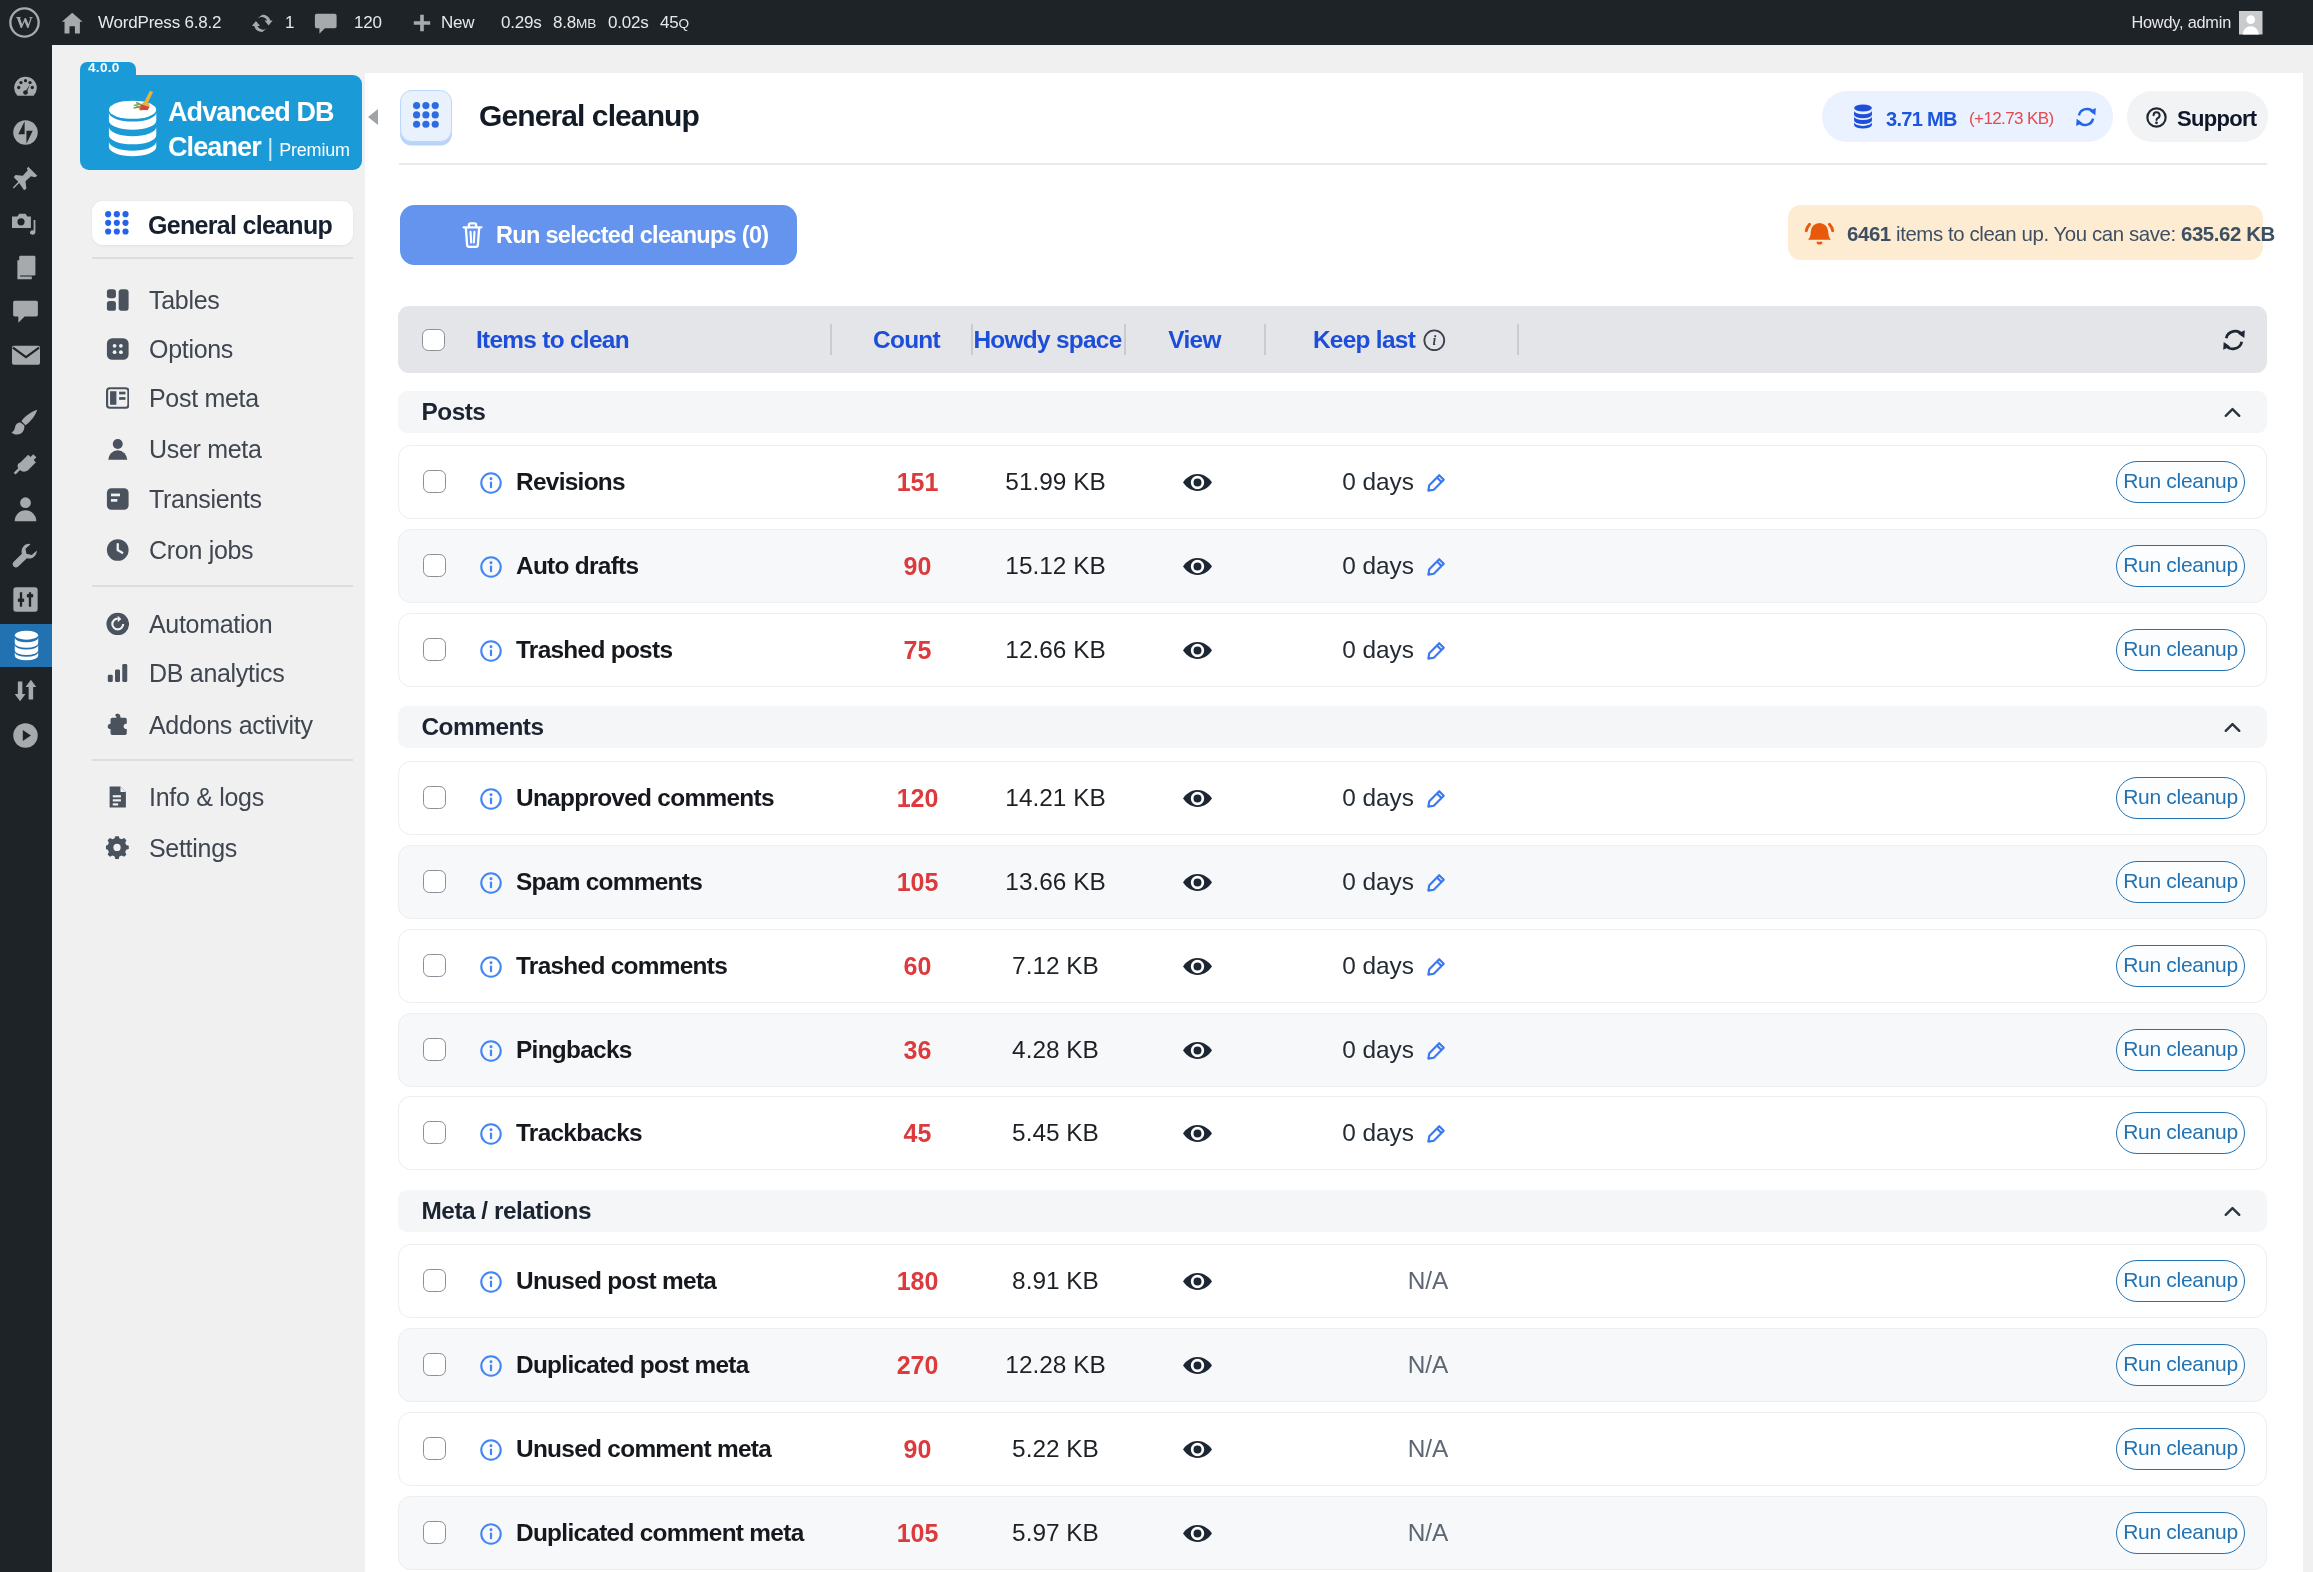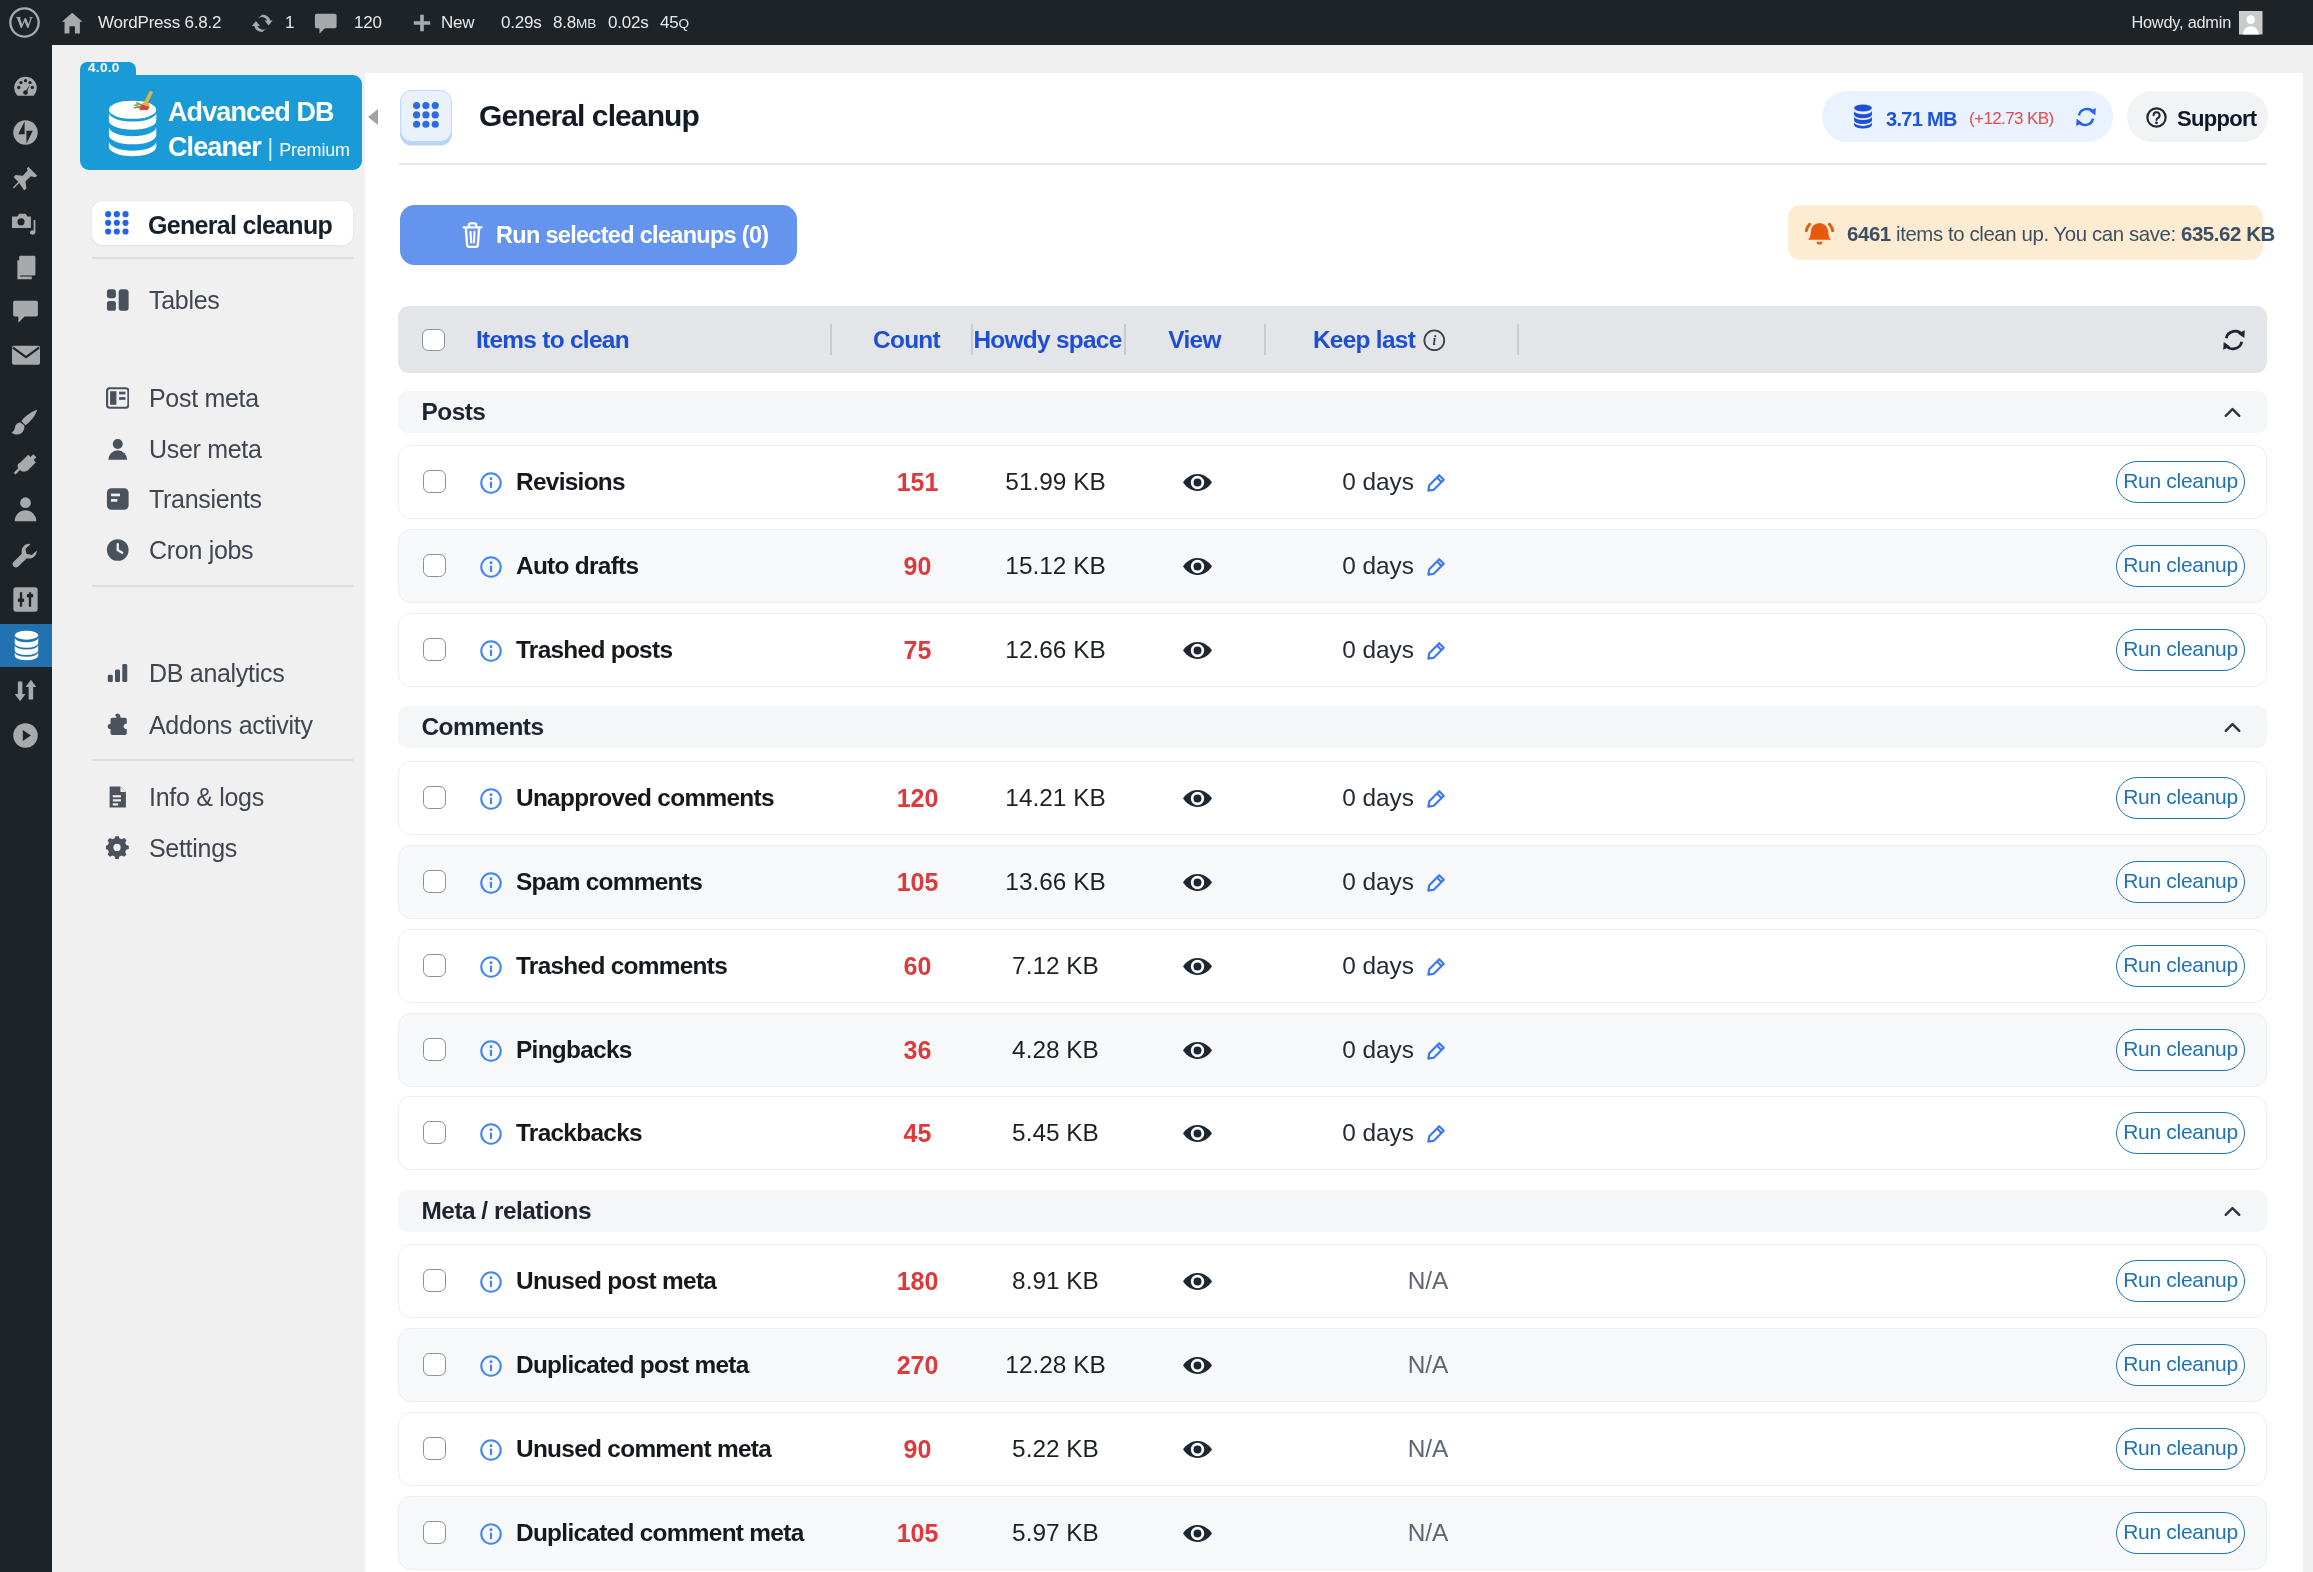--- a/index.html
+++ b/index.html
@@ -165,20 +165,30 @@
 <div class="abs" style="left:96px;top:166px;font-size:25px;font-weight:bold;color:#16202e;letter-spacing:-0.7px;white-space:nowrap;">General cleanup</div>
 <div class="pdiv" style="top:212px;"></div>
 <div class="menuitem" style="top:229px;">
       <svg width="23.5" height="23.5" viewBox="0 0 26 26" style="position:absolute;left:13.6px;top:50%;transform:translateY(-50%);">
         <rect x="1" y="1" width="10" height="10" rx="3" fill="#4a525e"></rect>
         <rect x="14" y="1" width="11" height="24" rx="3.5" fill="#4a525e"></rect>
         <rect x="1" y="14" width="10" height="11" rx="3" fill="#4a525e"></rect>
       </svg>
       <span class="txt">Tables</span>
     </div>
+<div class="menuitem" style="top:278px;">
+      <svg width="23.5" height="23.5" viewBox="0 0 26 26" style="position:absolute;left:13.6px;top:50%;transform:translateY(-50%);">
+        <rect x="1" y="1" width="24" height="24" rx="6" fill="#4a525e"></rect>
+        <circle cx="9.5" cy="9.5" r="2.1" fill="#f0f0f1"></circle>
+        <circle cx="16.5" cy="9.5" r="2.1" fill="#f0f0f1"></circle>
+        <circle cx="9.5" cy="16.5" r="2.1" fill="#f0f0f1"></circle>
+        <circle cx="16.5" cy="16.5" r="2.1" fill="#f0f0f1"></circle>
+      </svg>
+      <span class="txt">Options</span>
+    </div>
 <div class="menuitem" style="top:327px;">
       <svg width="23.5" height="23.5" viewBox="0 0 26 26" style="position:absolute;left:13.6px;top:50%;transform:translateY(-50%);">
         <rect x="1.2" y="2.2" width="23.6" height="21.6" rx="3" fill="none" stroke="#4a525e" stroke-width="2.4"></rect>
         <rect x="4.5" y="5.5" width="7" height="15" fill="#4a525e"></rect>
         <rect x="14.5" y="6" width="7" height="3" fill="#4a525e"></rect>
         <rect x="14.5" y="12" width="7" height="3" fill="#4a525e"></rect>
       </svg>
       <span class="txt">Post meta</span>
     </div>
 <div class="menuitem" style="top:378px;">
@@ -198,20 +208,28 @@
       <span class="txt">Transients</span>
     </div>
 <div class="menuitem" style="top:479px;">
       <svg width="23.5" height="23.5" viewBox="0 0 26 26" style="position:absolute;left:13.6px;top:50%;transform:translateY(-50%);">
         <circle cx="13" cy="13" r="12" fill="#4a525e"></circle>
         <path d="M13 6.5 V13 L18 16" stroke="#f0f0f1" stroke-width="2.6" fill="none" stroke-linecap="round"></path>
       </svg>
       <span class="txt">Cron jobs</span>
     </div>
 <div class="pdiv" style="top:540px;"></div>
+<div class="menuitem" style="top:553px;">
+      <svg width="23.5" height="23.5" viewBox="0 0 26 26" style="position:absolute;left:13.6px;top:50%;transform:translateY(-50%);">
+        <circle cx="13" cy="13" r="12.5" fill="#4a525e"></circle>
+        <path d="M13 7 a6 6 0 1 0 6 6" fill="none" stroke="#f0f0f1" stroke-width="2.4"></path>
+        <path d="M13 4 L17 7.5 L13 11 Z" fill="#f0f0f1"></path>
+      </svg>
+      <span class="txt">Automation</span>
+    </div>
 <div class="menuitem" style="top:602px;">
       <svg width="23.5" height="23.5" viewBox="0 0 26 26" style="position:absolute;left:13.6px;top:50%;transform:translateY(-50%);">
         <rect x="2" y="15" width="5.5" height="8" rx="1.5" fill="#4a525e"></rect>
         <rect x="10" y="9" width="5.5" height="14" rx="1.5" fill="#4a525e"></rect>
         <rect x="18" y="3" width="5.5" height="20" rx="1.5" fill="#4a525e"></rect>
       </svg>
       <span class="txt">DB analytics</span>
     </div>
 <div class="menuitem" style="top:654px;">
       <svg width="23.5" height="23.5" viewBox="0 0 26 26" style="position:absolute;left:13.6px;top:50%;transform:translateY(-50%);">

